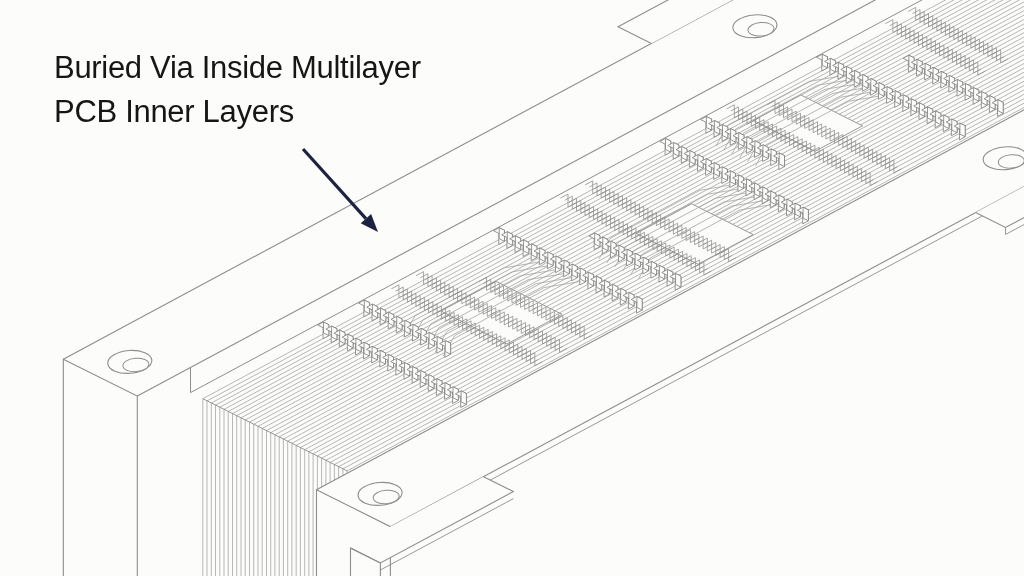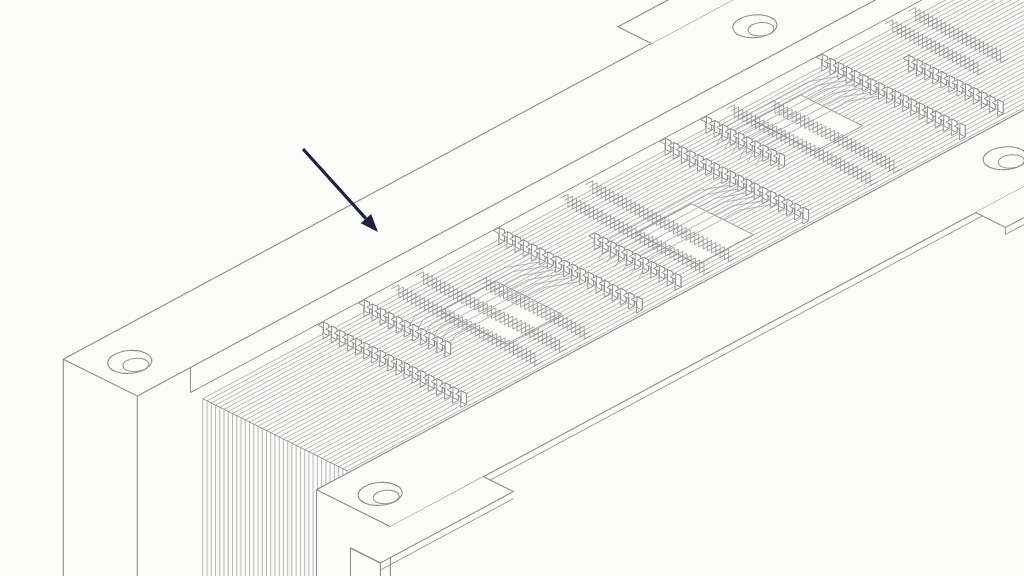--- a/index.html
+++ b/index.html
@@ -743,14 +743,16 @@
       <ellipse cx="380.1" cy="493.9" rx="22.1" ry="11.4" transform="rotate(-4.5 380.1 493.9)" fill="#fcfcfb" stroke="#8d8d8d" stroke-width="1.1"></ellipse>
       <ellipse cx="386.2" cy="497.0" rx="13.0" ry="6.7" transform="rotate(-4.5 386.2 497.0)" fill="#fcfcfb" stroke="#8d8d8d" stroke-width="1"></ellipse>
       <ellipse cx="1005.2" cy="158.3" rx="22.1" ry="11.4" transform="rotate(-4.5 1005.2 158.3)" fill="#fcfcfb" stroke="#8d8d8d" stroke-width="1.1"></ellipse>
       <ellipse cx="1011.3" cy="161.4" rx="13.0" ry="6.7" transform="rotate(-4.5 1011.3 161.4)" fill="#fcfcfb" stroke="#8d8d8d" stroke-width="1"></ellipse>
       <g>
         <line x1="303" y1="149" x2="365.9" y2="218.6" stroke="#1c2240" stroke-width="3.2"></line>
         <polygon points="378.0,232.0 360.7,223.3 371.1,214.0" fill="#1c2240"></polygon>
       </g>
     </svg>
   <div id="annotation" style="color: rgb(22, 22, 22); font-size: 31px;">
+    <div>Buried Via Inside Multilayer</div>
+    <div>PCB Inner Layers</div>
   </div>
 </div>
 
 </body></html>

